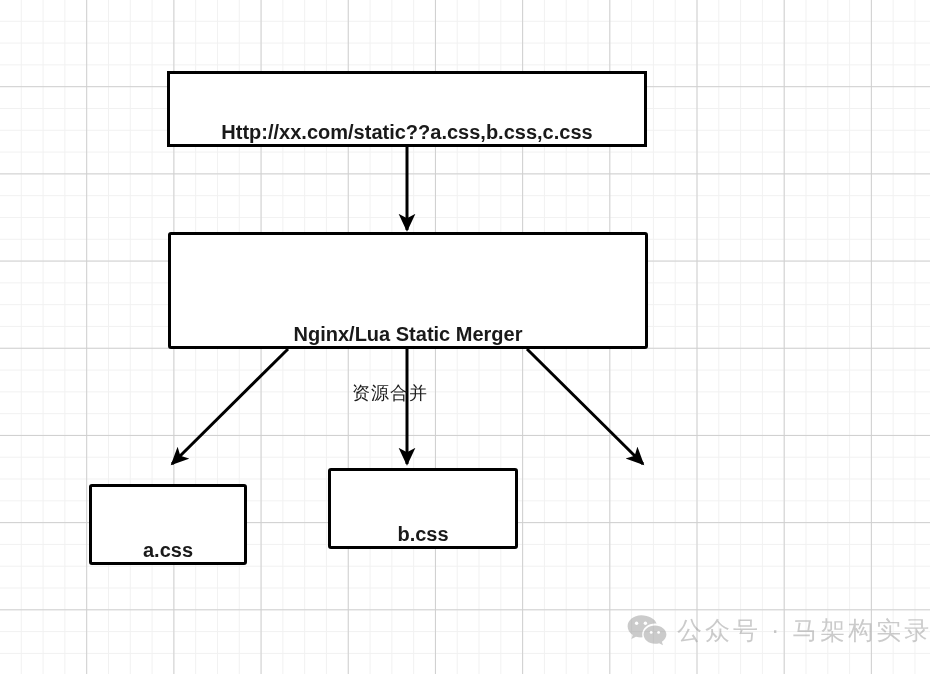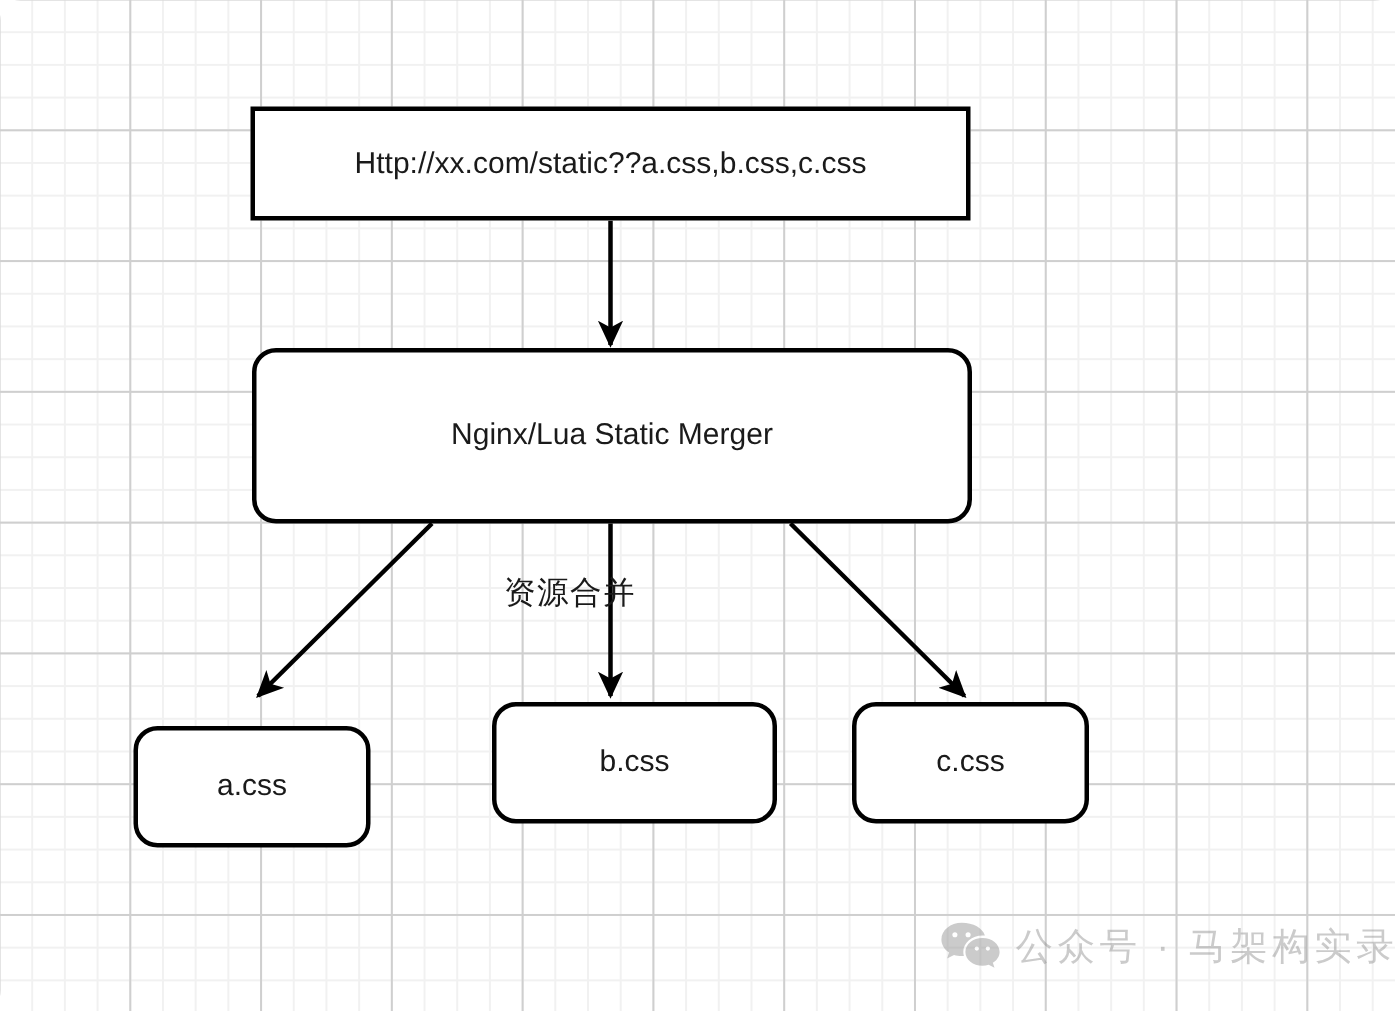--- a/index.html
+++ b/index.html
@@ -27,27 +27,28 @@
     border-radius: 14px;
     font-family: "Liberation Sans", "DejaVu Sans", sans-serif;
   }
 
   .node {
     position: absolute;
     box-sizing: border-box;
     background: #ffffff;
     border: 3px solid #000000;
     display: flex;
-    align-items: center;
+    align-items: flex-end;
     justify-content: center;
     color: #1a1a1a;
     text-align: center;
+    font-weight: bold;
   }
   .node.rect { border-radius: 0; }
-  .node.round { border-radius: 16px; }
+  .node.round { border-radius: 3px; }
 
   #node-request {
     left: 167px;
     top: 71px;
     width: 480px;
     height: 76px;
     font-size: 20px;
   }
   #node-merger {
     left: 168px;
@@ -83,23 +84,23 @@
     position: absolute;
     left: 0;
     top: 0;
     width: 930px;
     height: 674px;
     pointer-events: none;
   }
 
   #edge-label-merge {
     position: absolute;
-    left: 336px;
+    left: 352px;
     top: 381px;
-    font-size: 21px;
+    font-size: 18px;
     color: #1a1a1a;
     white-space: nowrap;
     letter-spacing: 1px;
     text-align: center;
   }
 
   #watermark {
     position: absolute;
     left: 626px;
     top: 613px;
@@ -152,23 +153,20 @@
   <div id="edge-label-merge">资源合并</div>
 
   <div class="node round" id="node-a-css">
     <span>a.css</span>
   </div>
 
   <div class="node round" id="node-b-css">
     <span>b.css</span>
   </div>
 
-  <div class="node round" id="node-c-css">
-    <span>c.css</span>
-  </div>
 
   <div id="watermark">
     <svg class="wm-logo" viewBox="0 0 42 34" xmlns="http://www.w3.org/2000/svg">
       <path d="M15.2 2.2C7.6 2.2 1.6 7.2 1.6 13.3c0 3.5 2 6.6 5.1 8.7l-1.3 4 4.6-2.3c1.6.4 3.3.7 5.2.7.5 0 1 0 1.4-.1-.3-.9-.4-1.9-.4-2.8 0-6 5.7-10.9 13-10.9.5 0 .9 0 1.4.1C29.2 5.8 22.8 2.2 15.2 2.2z" fill="#8d8d8d"></path>
       <circle cx="10.6" cy="10.2" r="1.7" fill="#ffffff"></circle>
       <circle cx="19.4" cy="10.2" r="1.7" fill="#ffffff"></circle>
       <path d="M40.4 21.6c0-5.1-5.1-9.2-11.4-9.2S17.6 16.5 17.6 21.6c0 5.1 5.1 9.2 11.4 9.2 1.4 0 2.8-.2 4.1-.6l3.9 2-1.1-3.4c2.7-1.7 4.5-4.3 4.5-7.2z" fill="#8d8d8d"></path>
       <circle cx="25.2" cy="19.4" r="1.4" fill="#ffffff"></circle>
       <circle cx="32.6" cy="19.4" r="1.4" fill="#ffffff"></circle>
     </svg>

